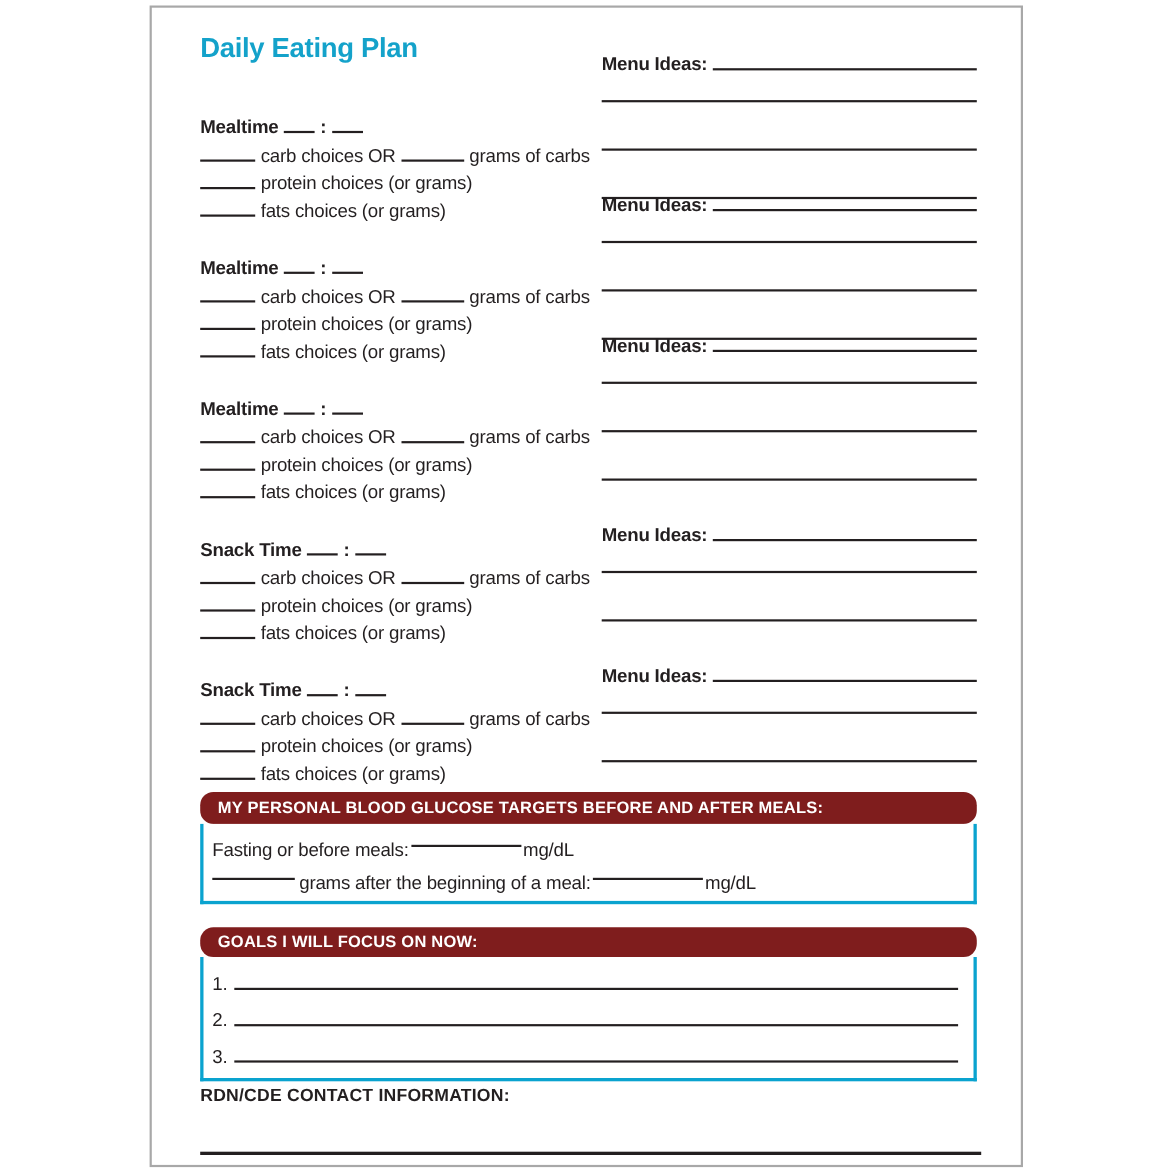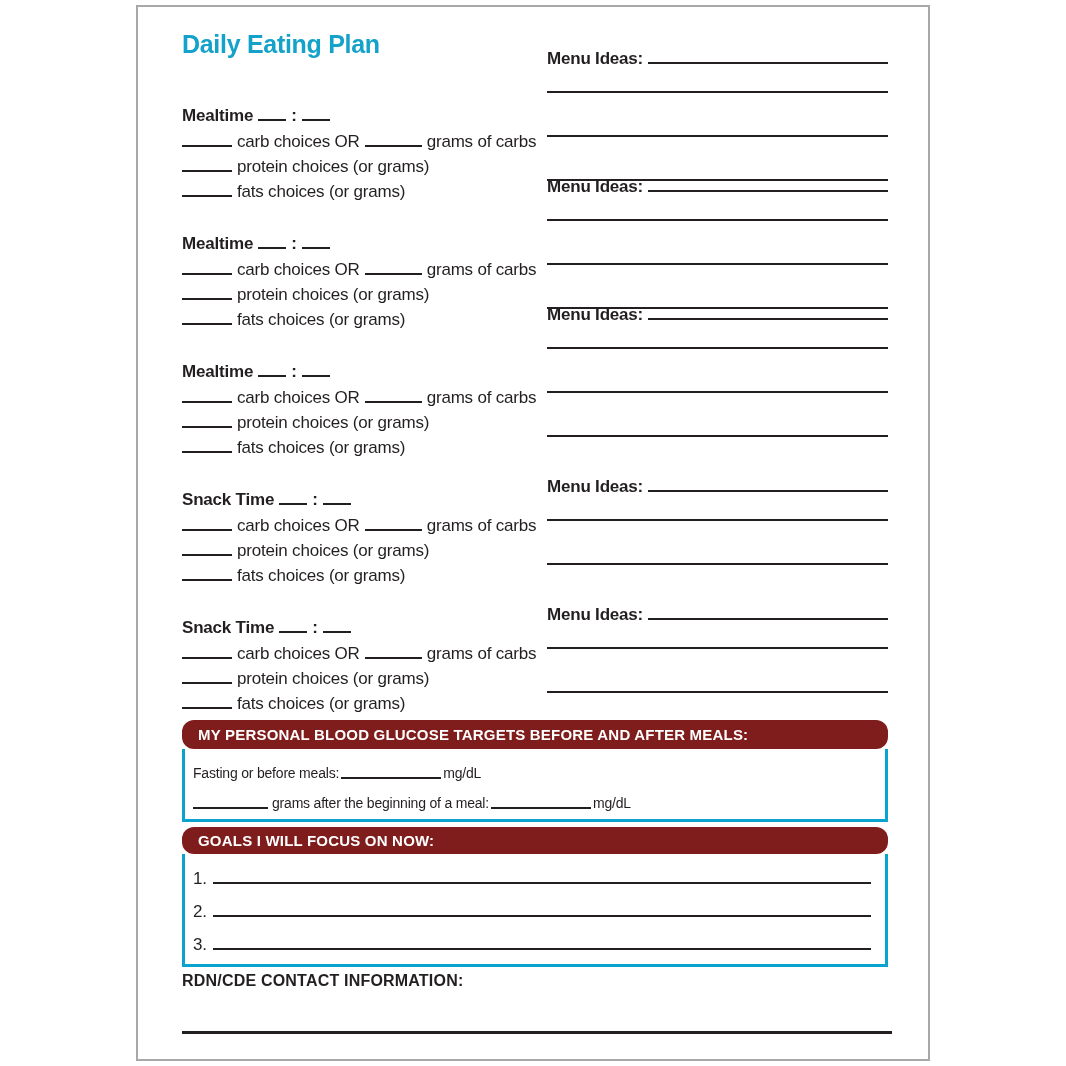--- a/index.html
+++ b/index.html
@@ -30,21 +30,21 @@
   .blank.fill { flex:1; }
   .menu-line { margin-top:19px; border-bottom:2.5px solid #231f20; height:0; }
 
   
   .cyan-box { margin-top:4px; }
   .bar { background:#7f1d1d; color:#ffffff; height:29px; line-height:29px;
          font-size:15px; font-weight:700; padding:0 16px; letter-spacing:0.2px;border-radius:12px; }
   .bar.goals-bar { height:27px; line-height:27px; }
   .box-body { border:3px solid #0aa3cf; border-top:none; background:#fff; }
   .g-body { height:73px; padding:9px 8px 0 8px; }
-  .g-row { height:30px; line-height:30px; font-size:14px; display:flex; align-items:center; white-space:nowrap; }
+  .g-row { height:30px; line-height:30px; font-size:17px; display:flex; align-items:flex-start; white-space:nowrap; }
   .g-row .blank { flex:none; }
   .blank.w100 { width:100px; margin:0 2px; }
   .blank.w75 { width:75px; margin-right:4px; }
   .gap { height:5px; }
   .goals-body { height:113px; padding:8px 14px 0 8px; }
   .goal-row { height:33px; font-size:17px; display:flex; align-items:baseline; line-height:33px; }
   .goal-num { flex:none; width:20px; }
   .goal-row .blank { flex:1; }
 
   
@@ -184,21 +184,21 @@
           <span class="blank w75"></span>
           <span>grams after the beginning of a meal:</span>
           <span class="blank w100"></span>
           <span>mg/dL</span>
         </div>
       </div>
     </div>
 
     <div class="gap"></div>
 
-    <div class="cyan-box" style="margin-top:0">
+    <div class="cyan-box" style="margin-top:16px">
       <div class="bar goals-bar">GOALS I WILL FOCUS ON NOW:</div>
       <div class="box-body goals-body" id="goals-body">
           <div class="goal-row">
             <span class="goal-num">1.</span>
             <span class="blank"></span>
           </div>
           <div class="goal-row">
             <span class="goal-num">2.</span>
             <span class="blank"></span>
           </div>

